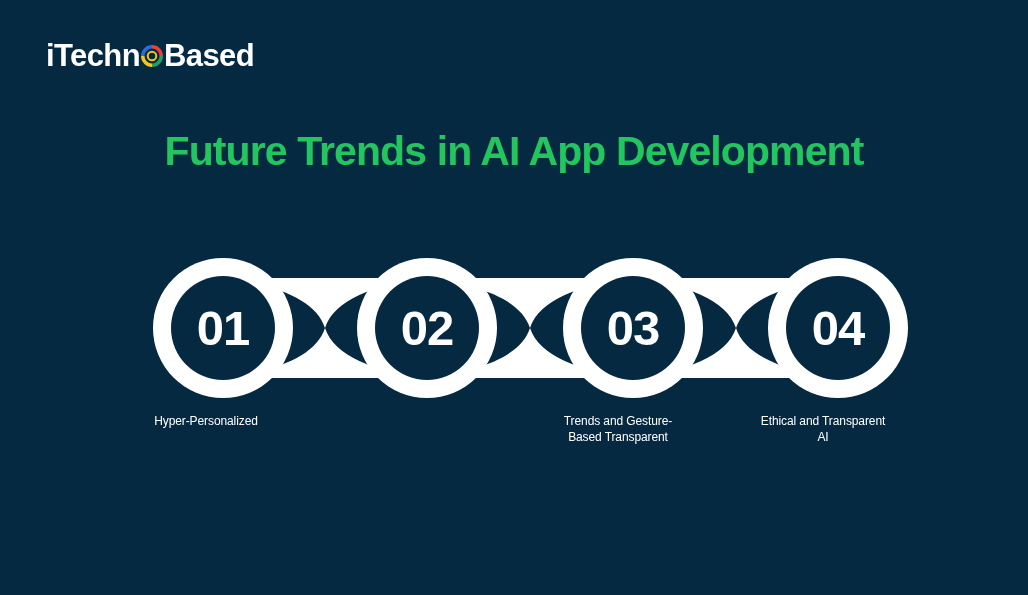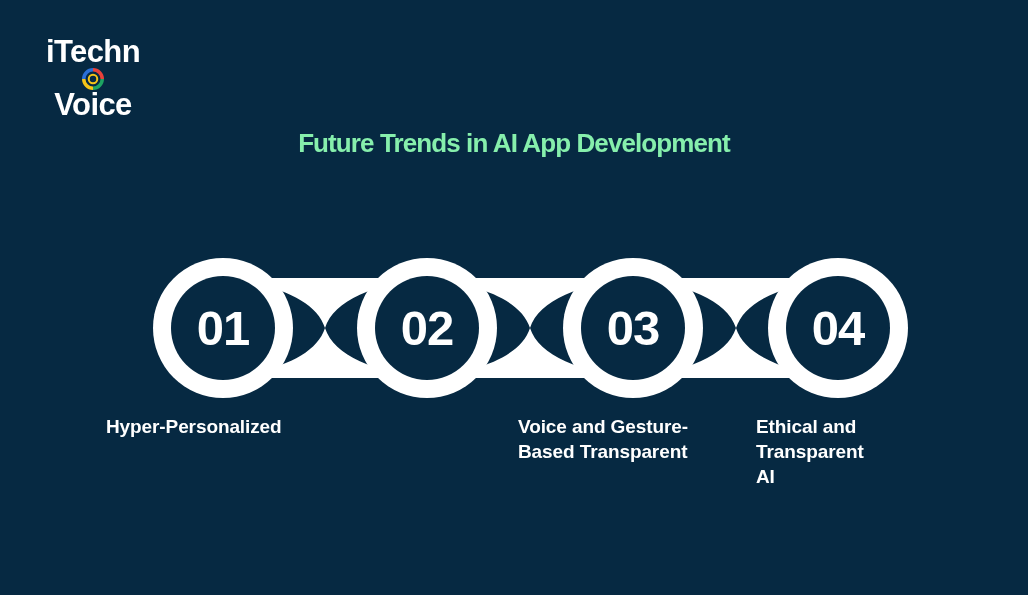--- a/index.html
+++ b/index.html
@@ -16,21 +16,20 @@
   }
 
   
   #logo {
     position: absolute;
     left: 46px;
     top: 36px;
     display: flex;
     align-items: center;
     height: 38px;
-    flex-direction: column;
   }
   .logo-text {
     font-family: "Liberation Sans", sans-serif;
     font-size: 31px;
     font-weight: bold;
     color: #ffffff;
     letter-spacing: -0.6px;
     line-height: 1;
     white-space: pre;
   }
@@ -43,23 +42,23 @@
     flex: 0 0 auto;
   }
 
   
   #title {
     position: absolute;
     left: 0;
     right: 0;
     top: 129px;
     text-align: center;
-    font-size: 26px;
+    font-size: 41px;
     font-weight: bold;
-    color: #86efac;
+    color: #22c55e;
     letter-spacing: -0.9px;
     line-height: 1.12;
   }
 
   
   #chain-wrap {
     position: absolute;
     left: 0;
     top: 240px;
     width: 1028px;
@@ -83,22 +82,23 @@
   #captions {
     position: absolute;
     left: 0;
     top: 414px;
     width: 1028px;
     height: 60px;
   }
   .caption {
     position: absolute;
     width: 200px;
-    font-size: 19px;
-    font-weight: bold;
+    text-align: center;
+    font-size: 12px;
+    font-weight: normal;
     color: #ffffff;
     line-height: 1.32;
     letter-spacing: -0.1px;
   }
   .caption .line { display: block; }
 </style>
 </head>
 <body>
 
 <div id="logo">
@@ -110,21 +110,21 @@
         <path d="M22 3.5 A18.5 18.5 0 0 1 40.5 22" stroke="#e8413a"></path>
         <path d="M40.5 22 A18.5 18.5 0 0 1 22 40.5" stroke="#1da462"></path>
         <path d="M22 40.5 A18.5 18.5 0 0 1 3.5 22" stroke="#f5c518"></path>
         <path d="M3.5 22 A18.5 18.5 0 0 1 22 3.5" stroke="#2b6fd6"></path>
       </g>
 
       <circle cx="22" cy="22" r="8.5" fill="none" stroke="#f5c518" stroke-width="4"></circle>
       <circle cx="22" cy="22" r="5" fill="#062942"></circle>
     </svg>
   </span>
-  <span class="logo-text">Voice</span>
+  <span class="logo-text">Based</span>
 </div>
 
 <div id="title">Future Trends in AI App Development</div>
 
 <div id="chain-wrap">
   <svg id="chain-svg" viewBox="0 0 1028 180">
     <defs>
 
       <mask id="ring-holes">
         <rect x="0" y="0" width="1028" height="180" fill="#fff"></rect>
@@ -155,20 +155,20 @@
     <text class="step-number" x="617" y="88" text-anchor="middle" dominant-baseline="central">03</text>
     <text class="step-number" x="822" y="88" text-anchor="middle" dominant-baseline="central">04</text>
   </svg>
 </div>
 
 <div id="captions">
   <div class="caption" style="left:106px;">
     <span class="line">Hyper-Personalized</span>
   </div>
   <div class="caption" style="left:518px;">
-    <span class="line">Voice and Gesture-</span>
+    <span class="line">Trends and Gesture-</span>
     <span class="line">Based Transparent</span>
   </div>
-  <div class="caption" style="left:756px;">
+  <div class="caption" style="left:723px;">
     <span class="line">Ethical and Transparent</span>
     <span class="line">AI</span>
   </div>
 </div>
 
 </body></html>

